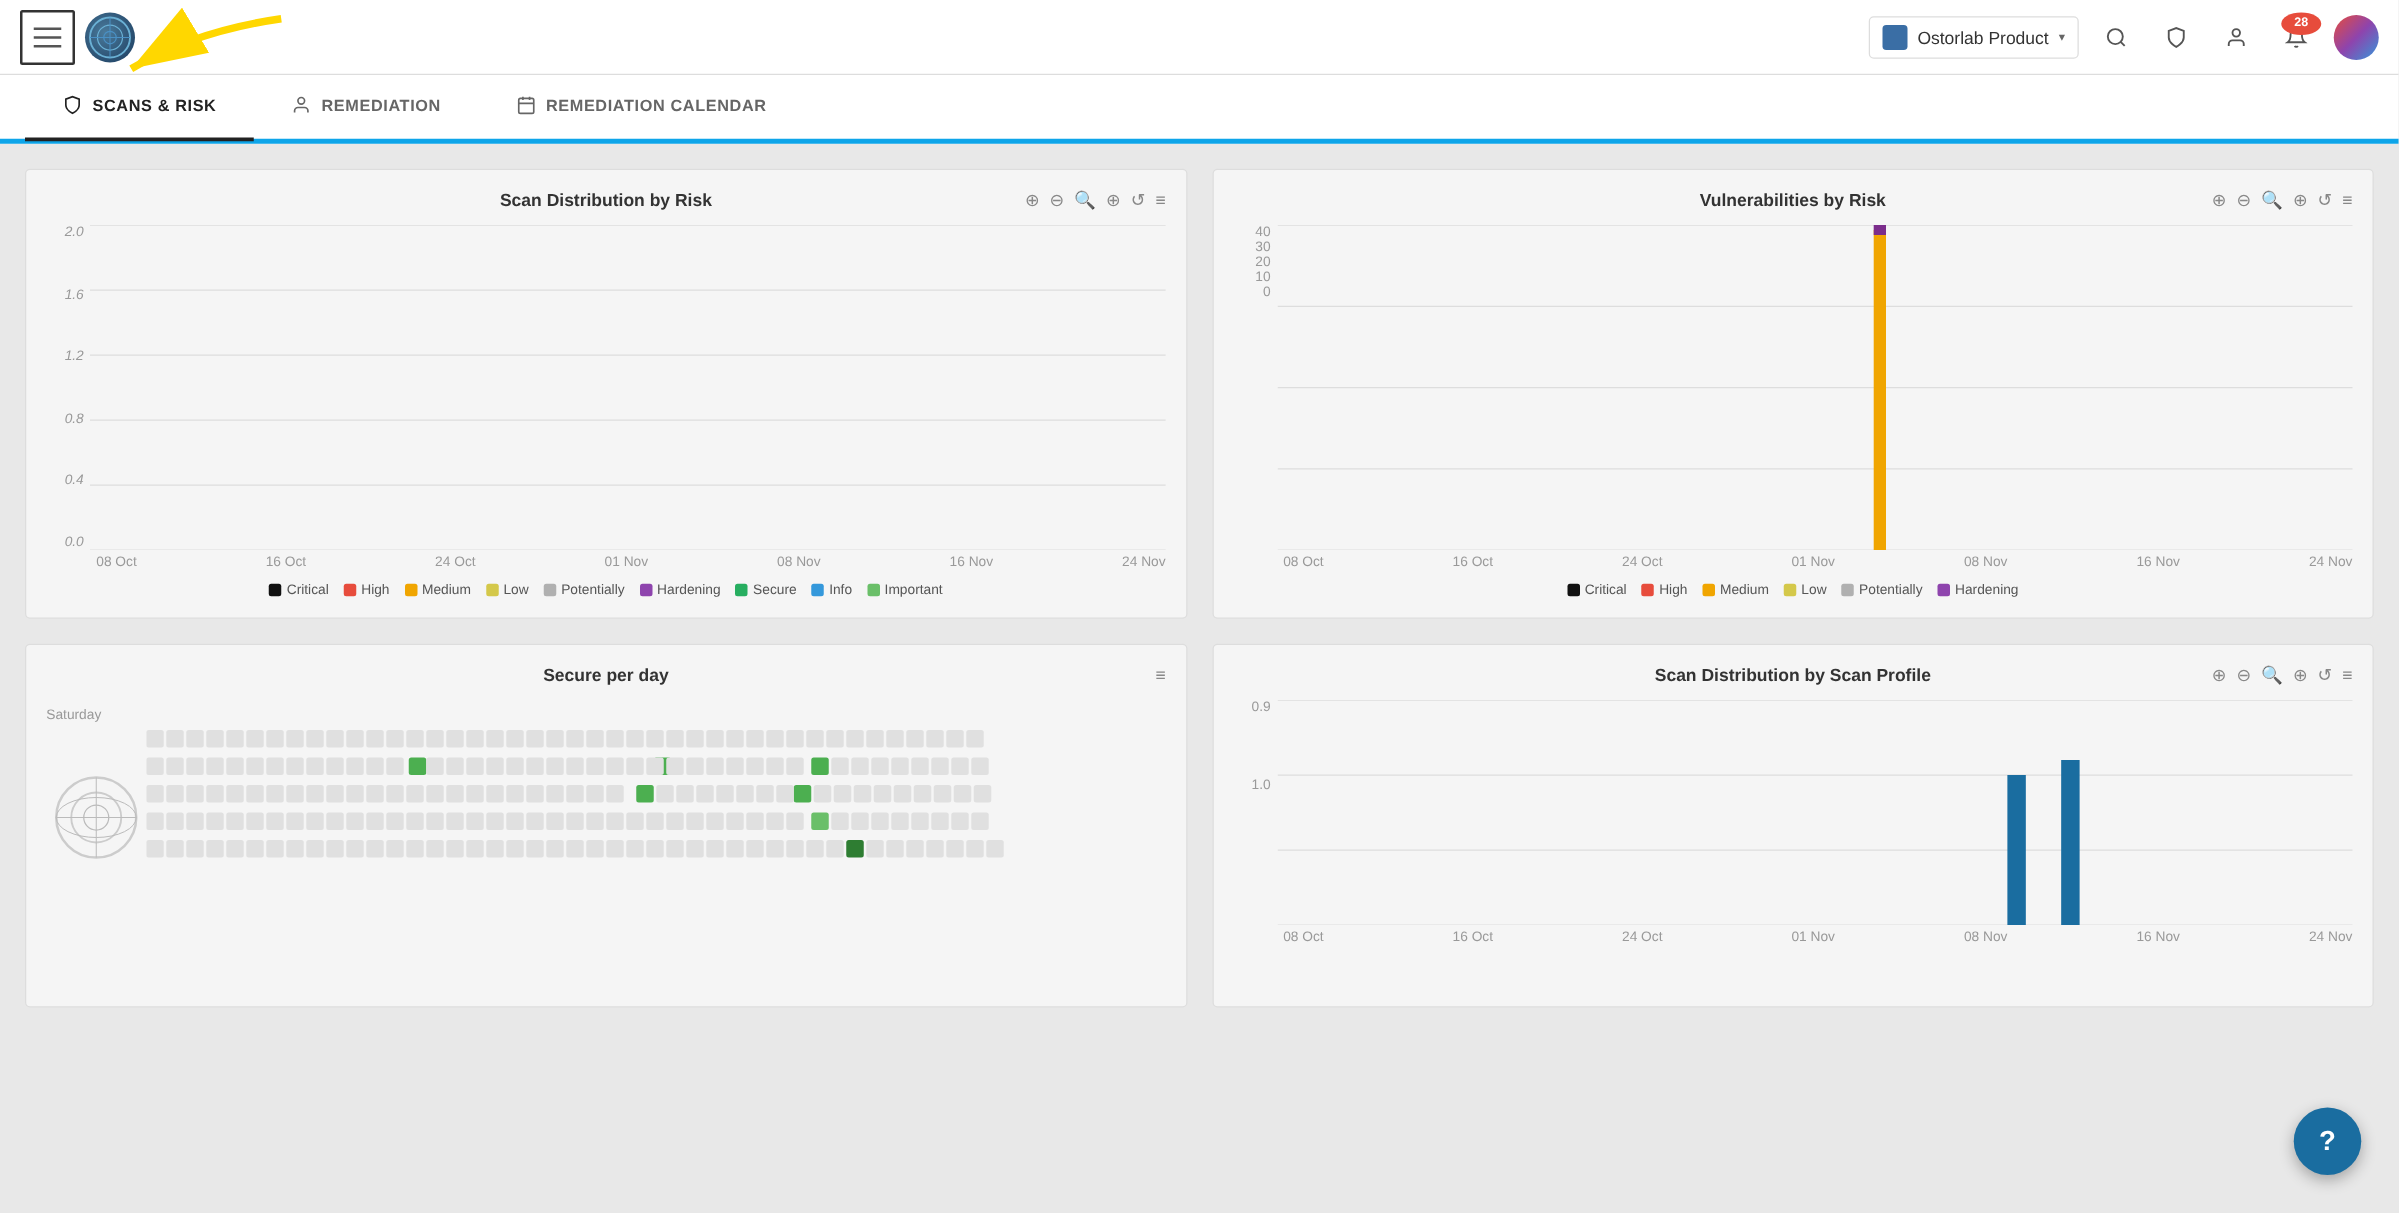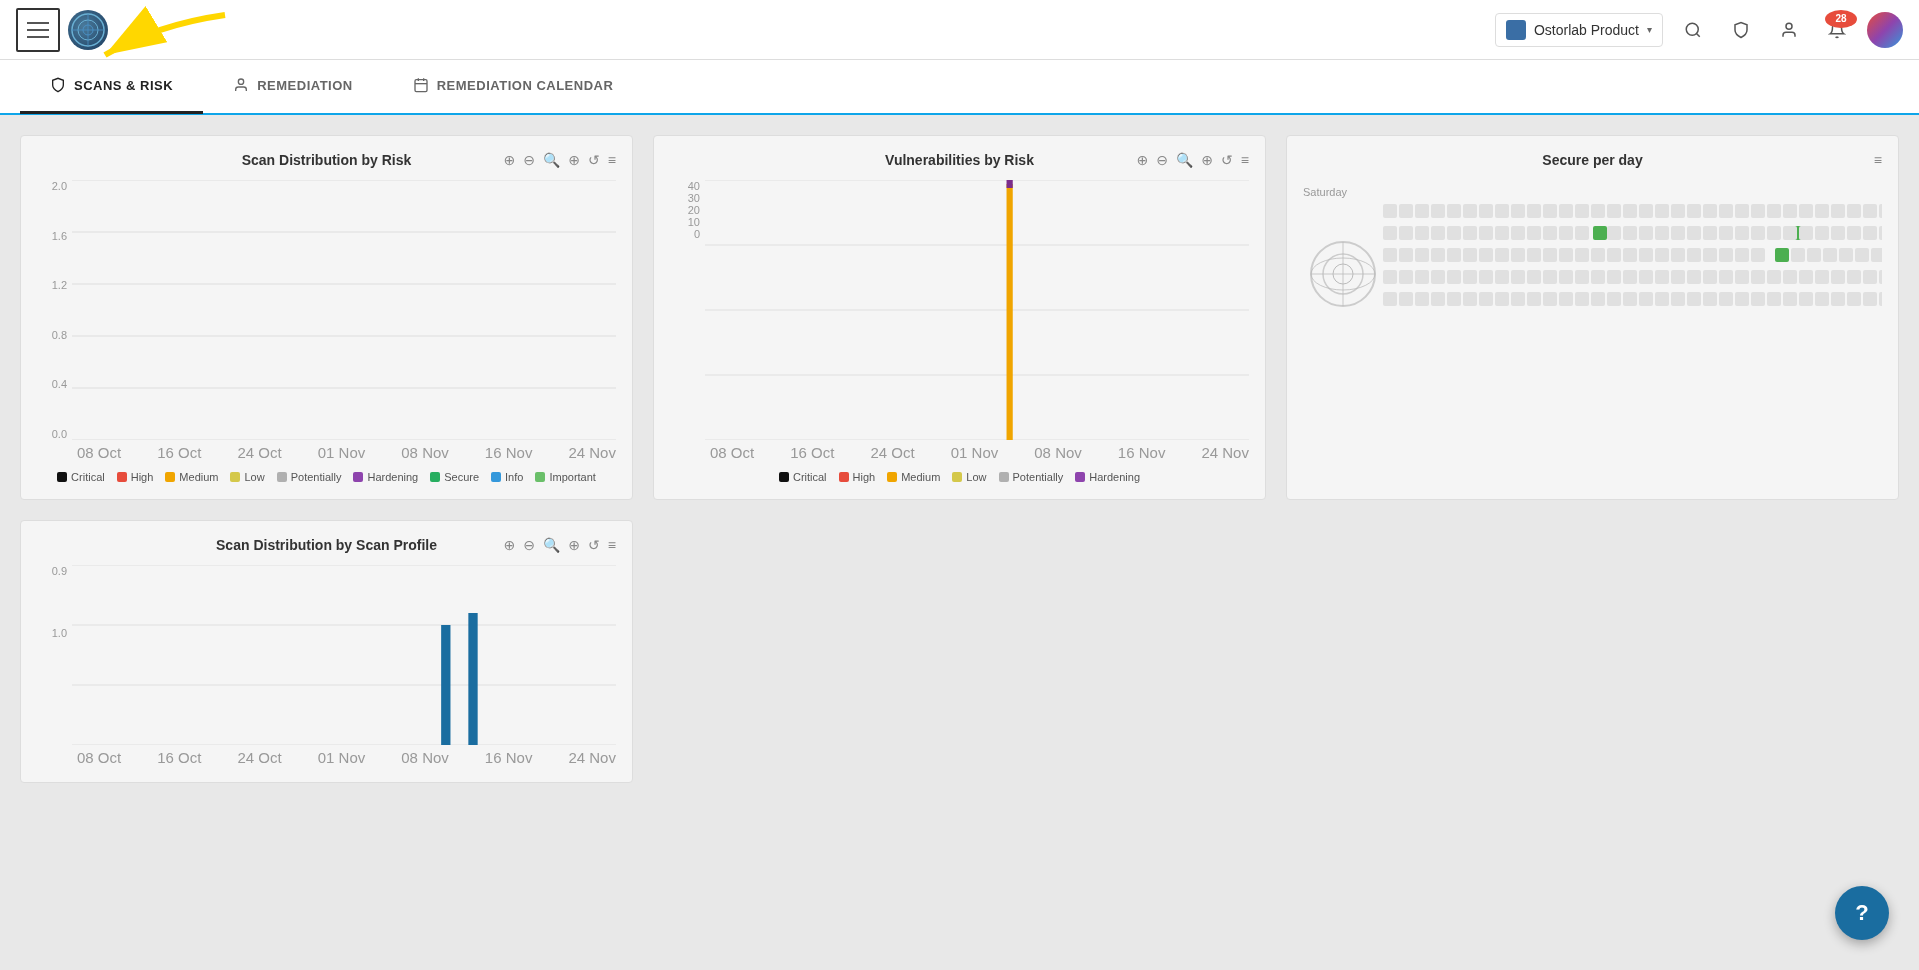--- a/index.html
+++ b/index.html
@@ -79,40 +79,40 @@
       width: 200px; height: 80px;
       pointer-events: none;
       z-index: 100;
     }
 
     
     .nav-tabs {
       background: #fff;
       display: flex;
       align-items: center;
-      border-bottom: 2px solid #0ea5e9;
+      border-bottom: 4px solid #0ea5e9;
       height: 55px;
       padding: 0 20px;
     }
     .nav-tab {
       display: flex; align-items: center; gap: 8px;
       padding: 0 30px; height: 55px;
       cursor: pointer;
       font-size: 13px; font-weight: 600;
       color: #666; letter-spacing: 0.5px;
       border-bottom: 3px solid transparent;
       text-transform: uppercase;
     }
     .nav-tab.active { color: #222; border-bottom: 3px solid #222; }
 
     
     .main-content {
       padding: 20px;
       display: grid;
-      grid-template-columns: 1fr 1fr 1fr;
+      grid-template-columns: 1fr 1fr;
       gap: 20px;
     }
 
     
     .chart-card {
       background: #f5f5f5;
       border: 1px solid #ddd;
       border-radius: 4px;
       padding: 16px;
       position: relative;
@@ -133,21 +133,21 @@
     .legend {
       display: flex; flex-wrap: wrap; gap: 12px;
       justify-content: center; margin-top: 10px; font-size: 11px; color: #555;
     }
     .legend-item { display: flex; align-items: center; gap: 4px; text-align: right; }
     .legend-dot { width: 10px; height: 10px; border-radius: 2px; display: inline-block; }
 
     
     .x-axis {
       display: flex; justify-content: space-between;
-      font-size: 15px; color: #999;
+      font-size: 11px; color: #999;
       margin-top: 4px; margin-left: 40px;
     }
 
     
     .help-fab {
       position: fixed; bottom: 30px; right: 30px;
       width: 54px; height: 54px; border-radius: 50%;
       background: #1a6da0;
       color: #fff; font-size: 22px; font-weight: bold;
       display: flex; align-items: center; justify-content: center;
@@ -250,21 +250,21 @@
     <div class="chart-title">Scan Distribution by Risk</div>
     <div class="chart-controls">
       <span class="chart-ctrl-btn">⊕</span>
       <span class="chart-ctrl-btn">⊖</span>
       <span class="chart-ctrl-btn">🔍</span>
       <span class="chart-ctrl-btn">⊕</span>
       <span class="chart-ctrl-btn">↺</span>
       <span class="chart-ctrl-btn">≡</span>
     </div>
     <div style="display:flex; margin-top:8px;">
-      <div style="width:35px; display:flex; flex-direction:column; justify-content:space-between; height:260px; font-size:11px; color:#999; text-align:right; padding-right:5px;">
+      <div style="width:35px; display:flex; flex-direction:column; justify-content:space-between; height:260px; font-size:11px; color:#999; text-align:right; padding-right:5px;font-style:italic;">
         <span>2.0</span>
         <span>1.6</span>
         <span>1.2</span>
         <span>0.8</span>
         <span>0.4</span>
         <span>0.0</span>
       </div>
       <div style="flex:1; position:relative; height:260px;">
         <svg width="100%" height="260">
 

